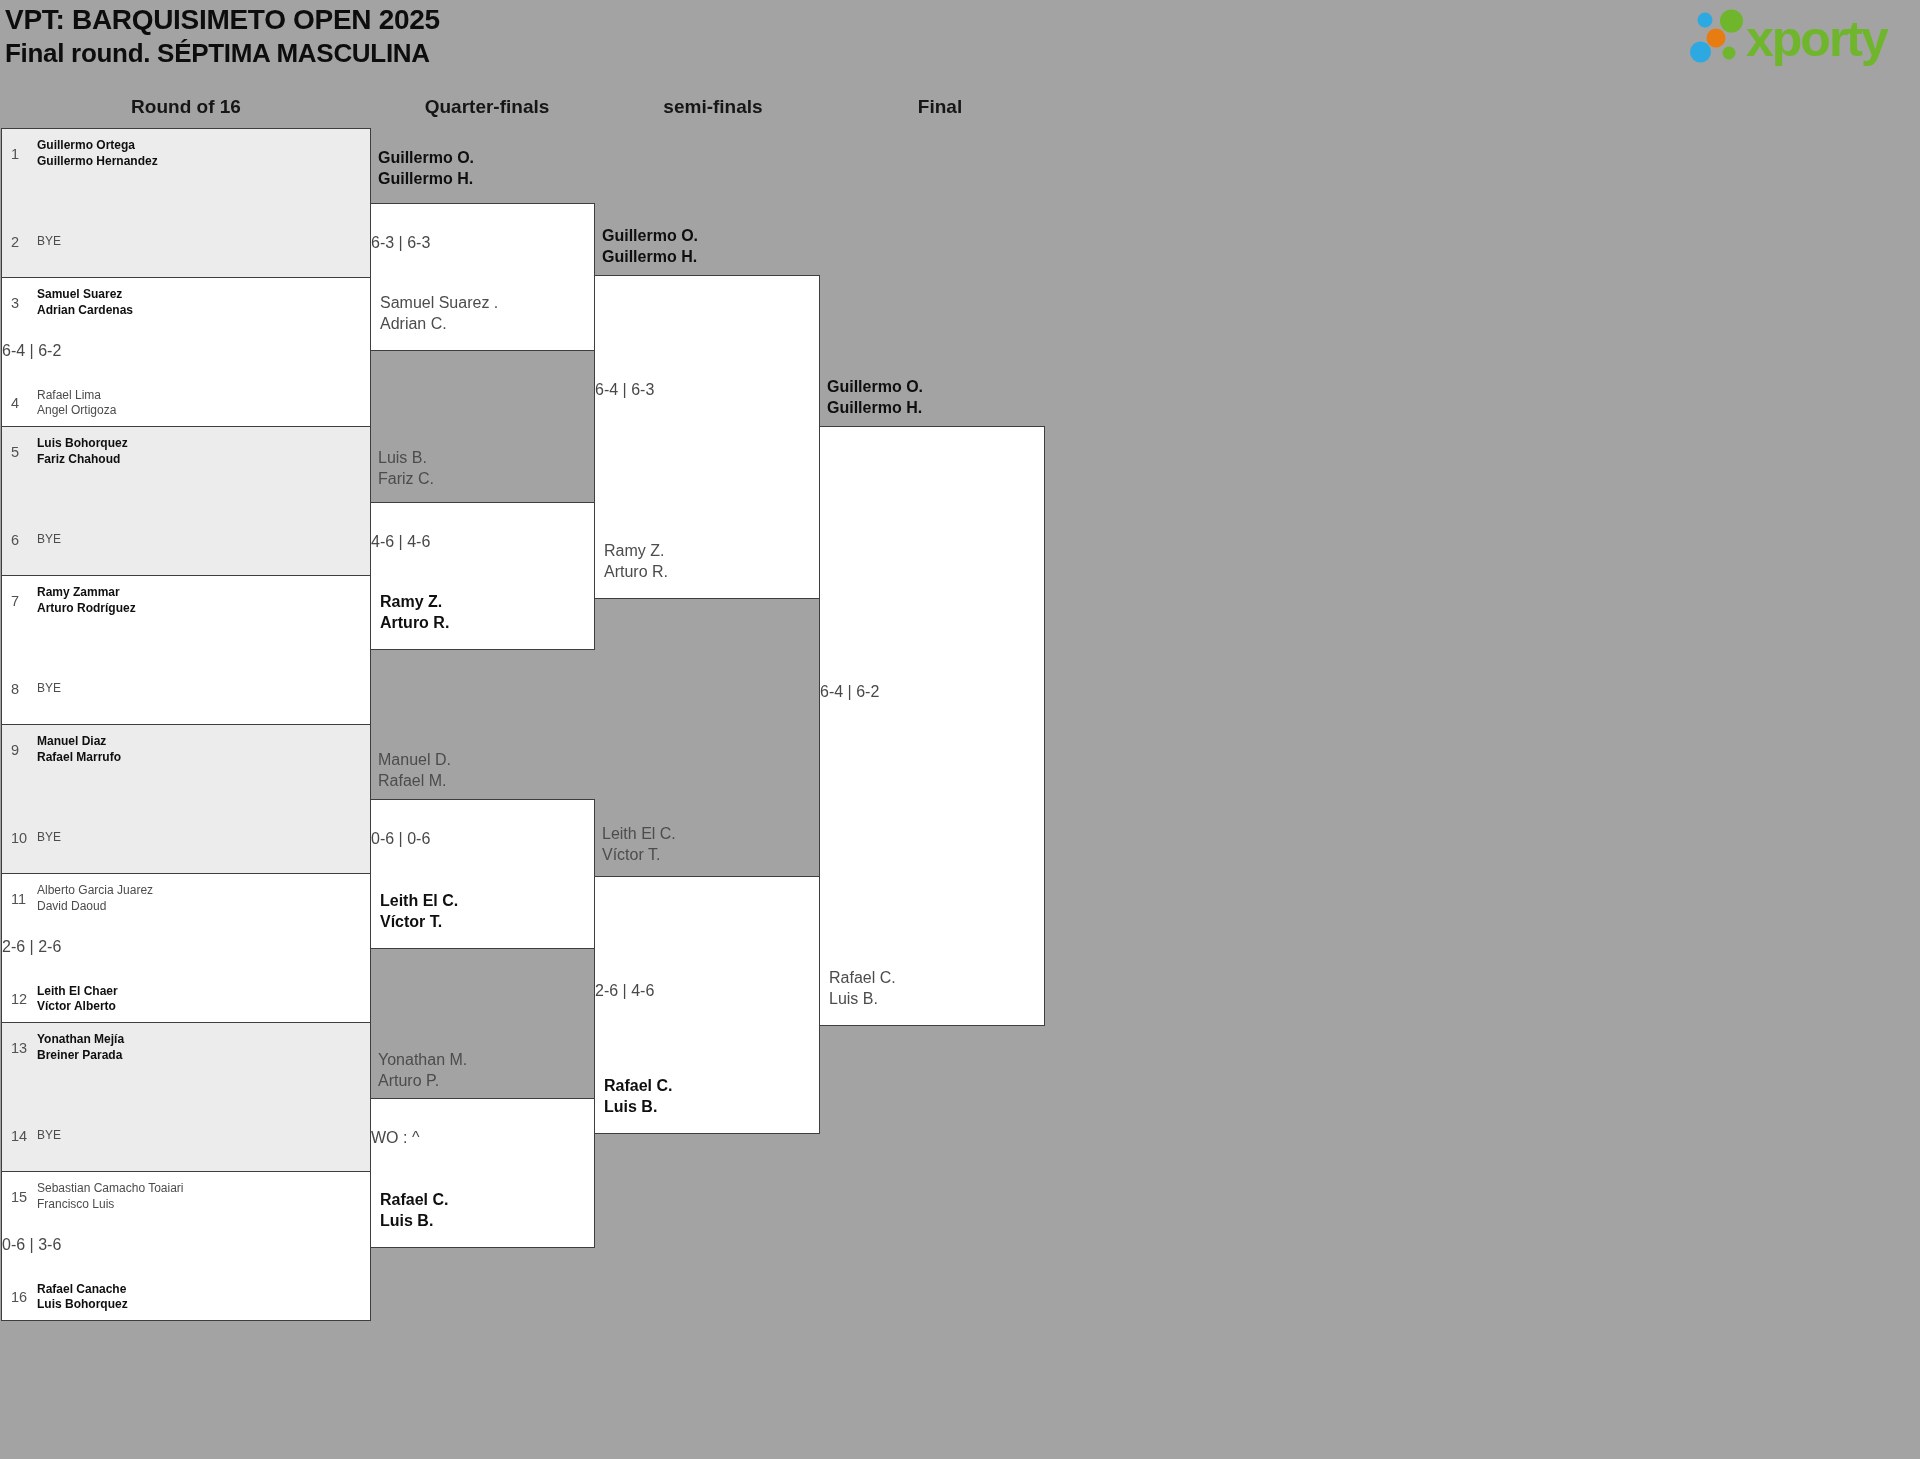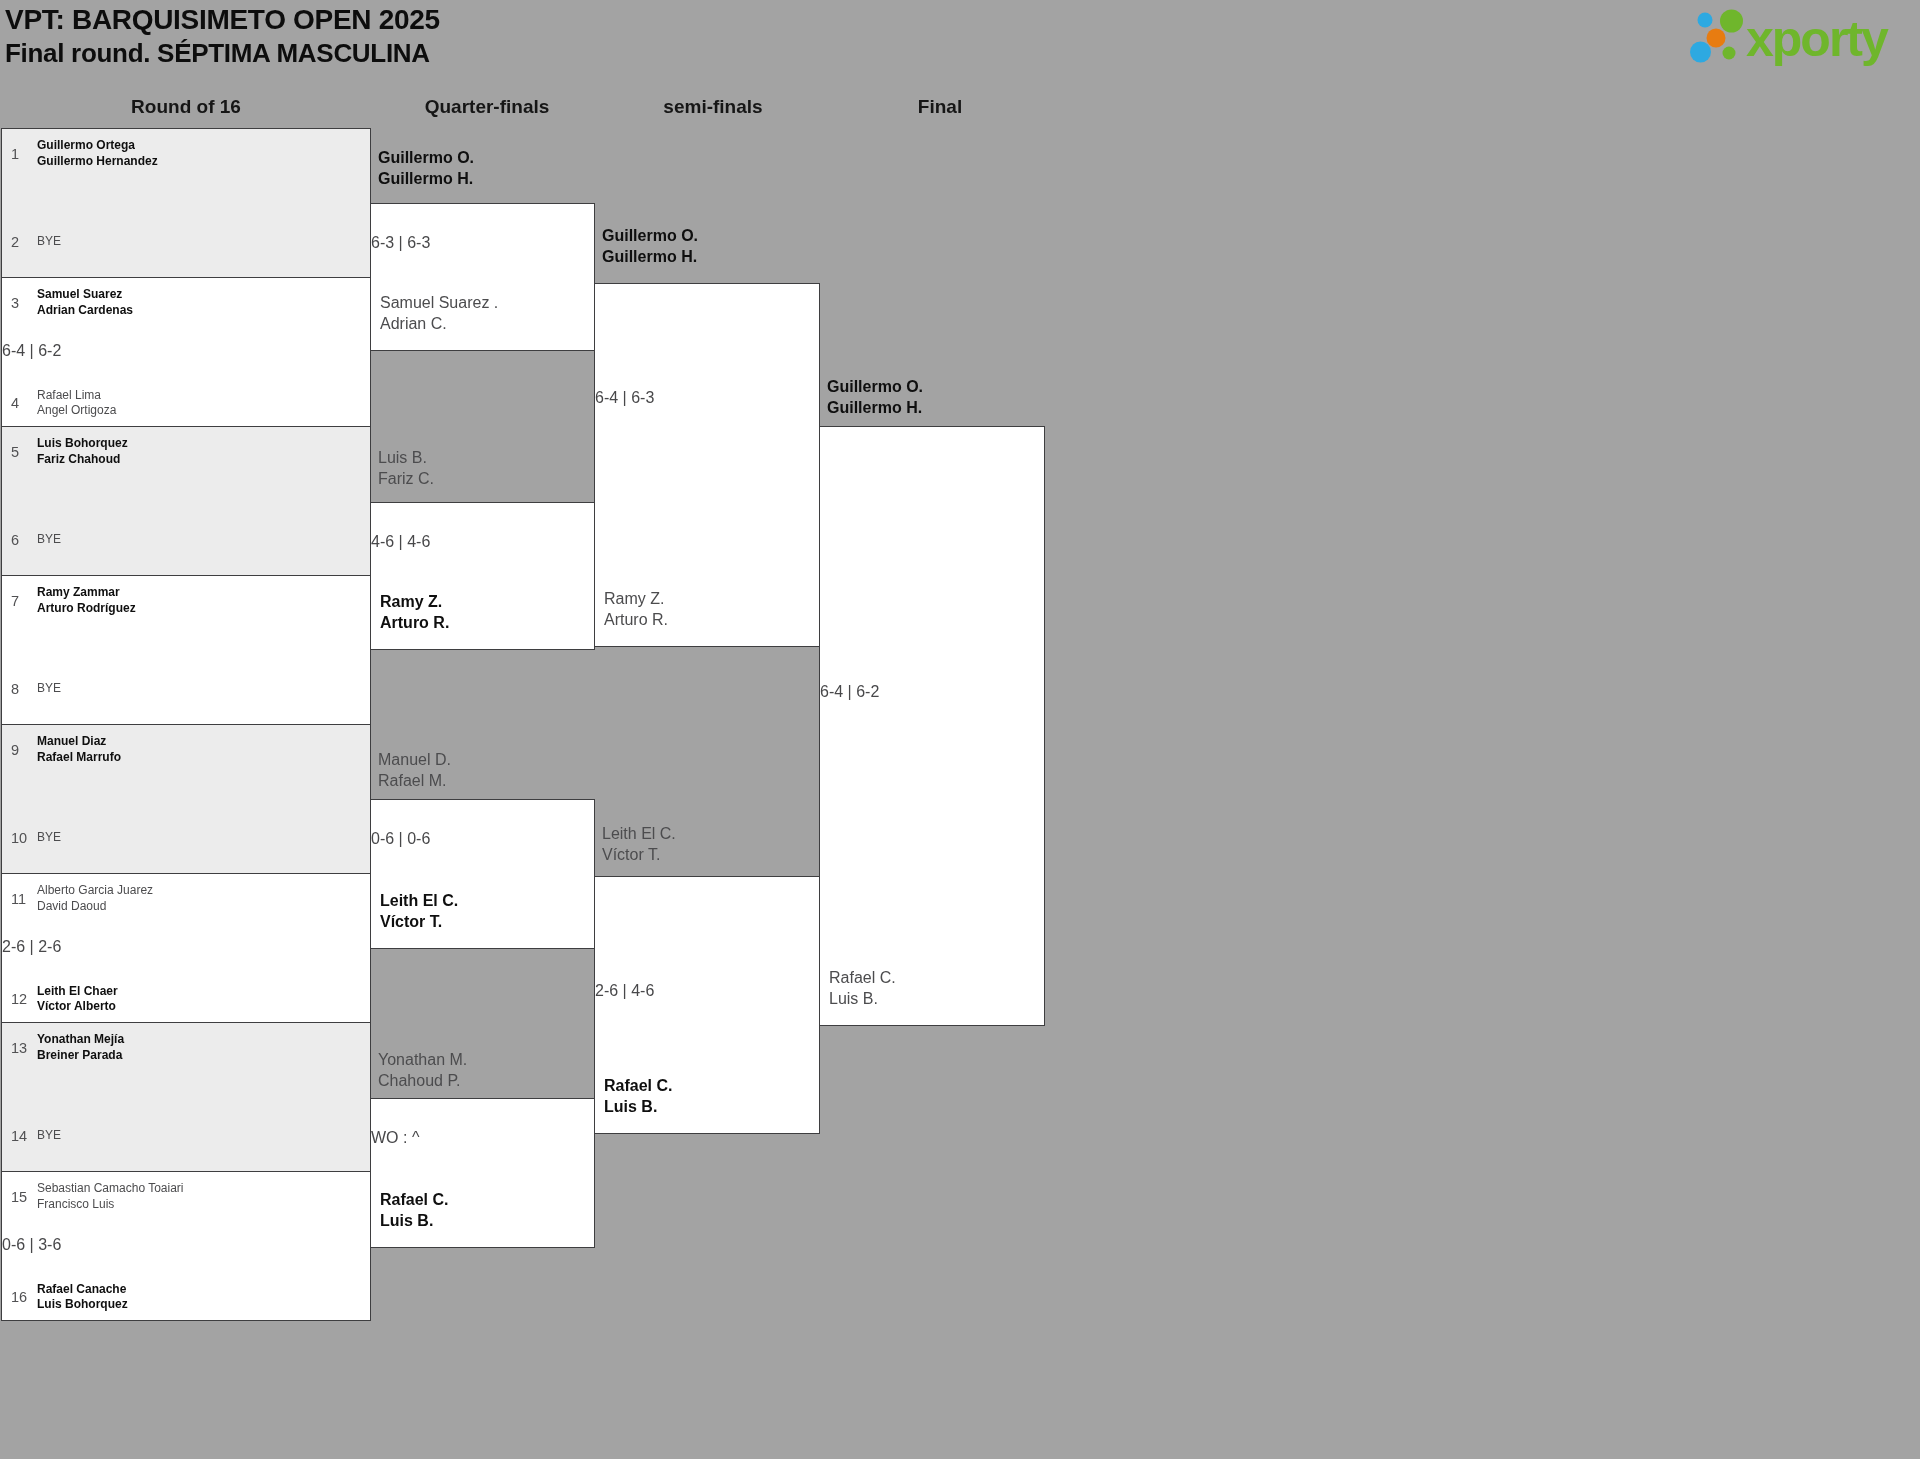--- a/index.html
+++ b/index.html
@@ -219,35 +219,35 @@
   <div class="box qf" style="top:799px;height:150px">
     <div class="score">0-6 | 0-6</div>
     <div class="team-bottom winner">
       <span class="ln">Leith El C.</span>
       <span class="ln">Víctor T.</span>
     </div>
   </div>
 
   <div class="winner-label" style="left:378px;top:1050px">
     <span class="ln">Yonathan M.</span>
-    <span class="ln">Chahoud P.</span>
+    <span class="ln">Arturo P.</span>
   </div>
   <div class="box qf" style="top:1098px;height:150px">
     <div class="score">WO : ^</div>
     <div class="team-bottom winner">
       <span class="ln">Rafael C.</span>
       <span class="ln">Luis B.</span>
     </div>
   </div>
 
   <div class="winner-label winner" style="left:602px;top:226px">
     <span class="ln">Guillermo O.</span>
     <span class="ln">Guillermo H.</span>
   </div>
-  <div class="box sf" style="top:283px;height:364px">
+  <div class="box sf" style="top:275px;height:324px">
     <div class="score">6-4 | 6-3</div>
     <div class="team-bottom">
       <span class="ln">Ramy Z.</span>
       <span class="ln">Arturo R.</span>
     </div>
   </div>
 
   <div class="winner-label" style="left:602px;top:824px">
     <span class="ln">Leith El C.</span>
     <span class="ln">Víctor T.</span>

